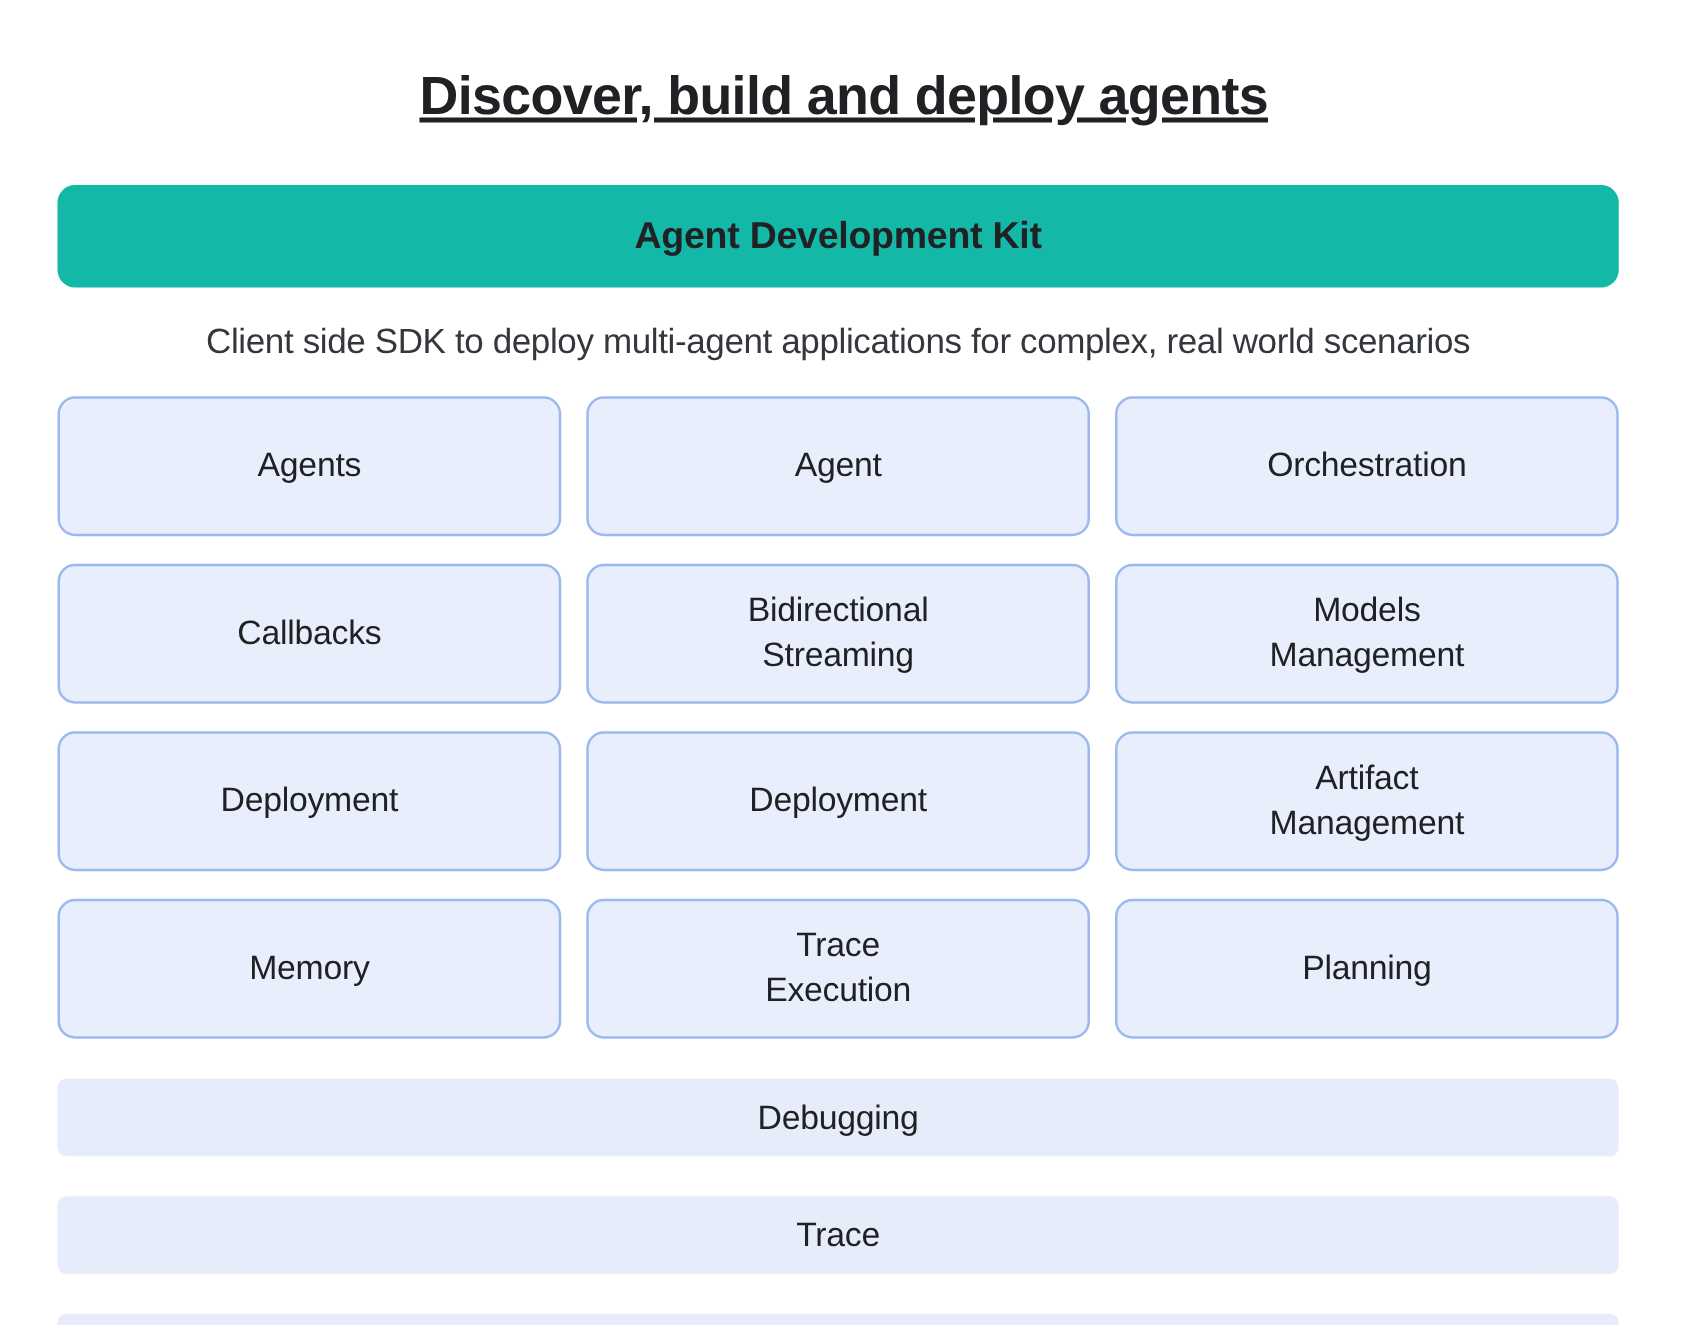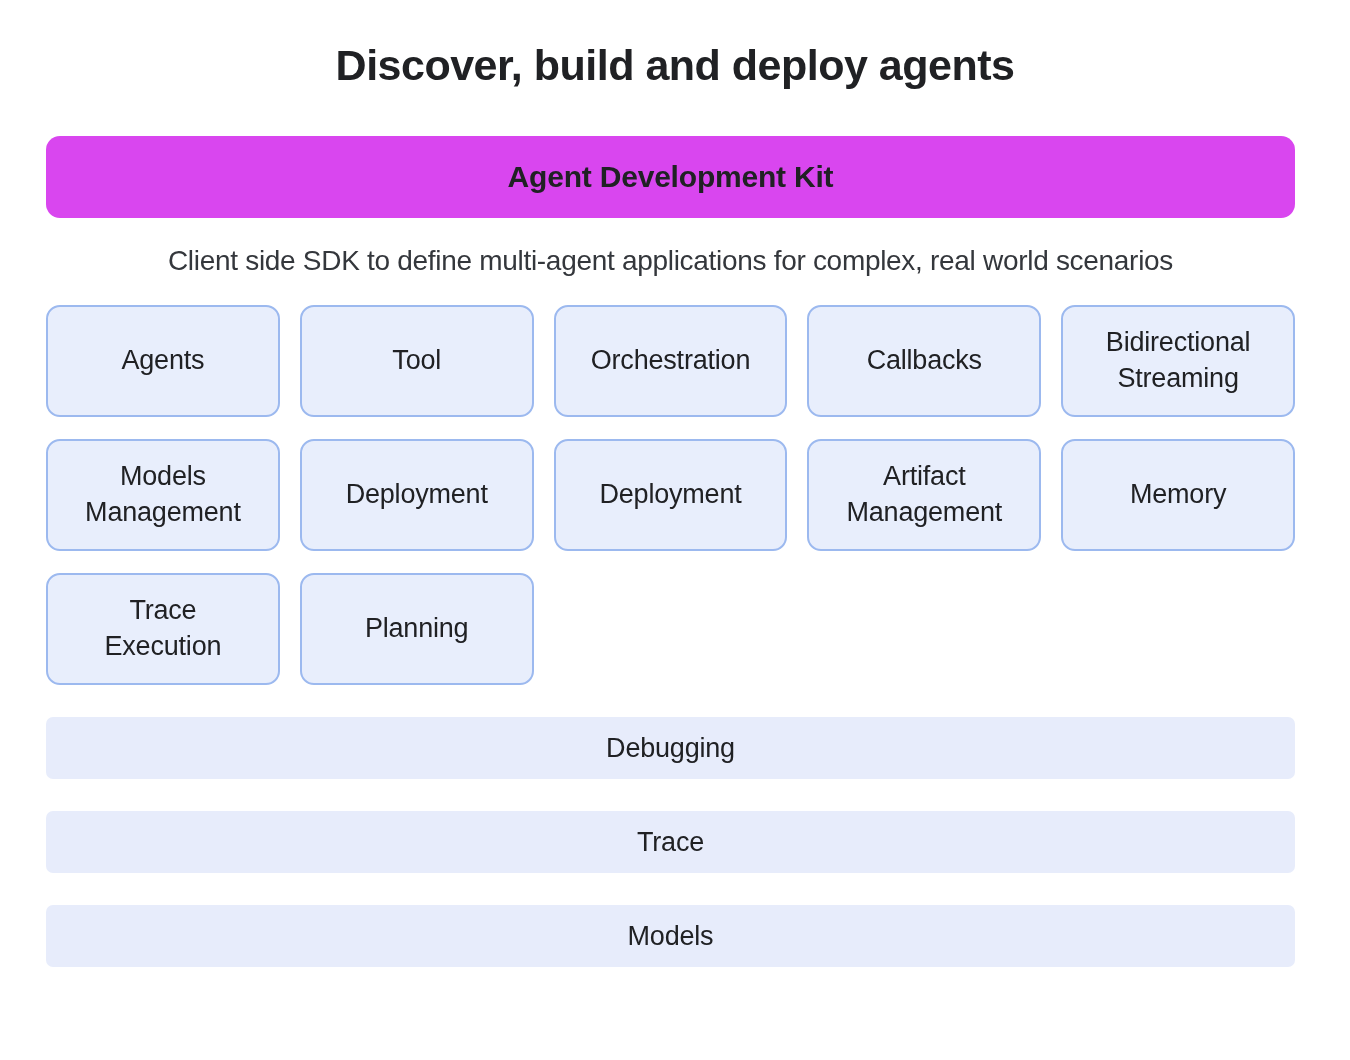--- a/index.html
+++ b/index.html
@@ -21,34 +21,35 @@
     position: relative;
     box-sizing: border-box;
   }
 
   .page-title {
     text-align: center;
     font-size: 43px;
     font-weight: bold;
     letter-spacing: -0.5px;
     color: #202124;
-    margin: 0;
+    margin: 12px;
     padding-top: 41px;
     line-height: 1.15;
+    text-decoration: underline;
   }
 
   .stack {
     position: absolute;
     left: 46px;
     right: 55px;
     top: 136px;
   }
 
   .kit-header {
-    background: #d946ef;
+    background: #14b8a6;
     border-radius: 14px;
     height: 82px;
     display: flex;
     align-items: center;
     justify-content: center;
   }
 
   .kit-header-label {
     font-size: 30px;
     font-weight: bold;
@@ -63,21 +64,21 @@
     margin: 0;
     padding-top: 27px;
     padding-bottom: 0;
     letter-spacing: -0.3px;
     white-space: nowrap;
   }
 
   .grid {
     margin-top: 28px;
     display: grid;
-    grid-template-columns: repeat(5, 1fr);
+    grid-template-columns: repeat(3, 1fr);
     column-gap: 20px;
     row-gap: 22px;
   }
 
   .card {
     background: #e8eefc;
     border: 2px solid #9cb9ef;
     border-radius: 14px;
     height: 112px;
     display: flex;
@@ -124,28 +125,28 @@
 <div class="page">
 
   <h1 class="page-title">Discover, build and deploy agents</h1>
 
   <div class="stack">
 
     <div class="kit-header">
       <span class="kit-header-label">Agent Development Kit</span>
     </div>
 
-    <p class="kit-subtitle">Client side SDK to define multi-agent applications for complex, real world scenarios</p>
+    <p class="kit-subtitle">Client side SDK to deploy multi-agent applications for complex, real world scenarios</p>
 
     <div class="grid">
       <div class="card">
         <span class="card-label">Agents</span>
       </div>
       <div class="card">
-        <span class="card-label">Tool</span>
+        <span class="card-label">Agent</span>
       </div>
       <div class="card">
         <span class="card-label">Orchestration</span>
       </div>
       <div class="card">
         <span class="card-label">Callbacks</span>
       </div>
       <div class="card">
         <span class="card-label">Bidirectional
 Streaming</span>

